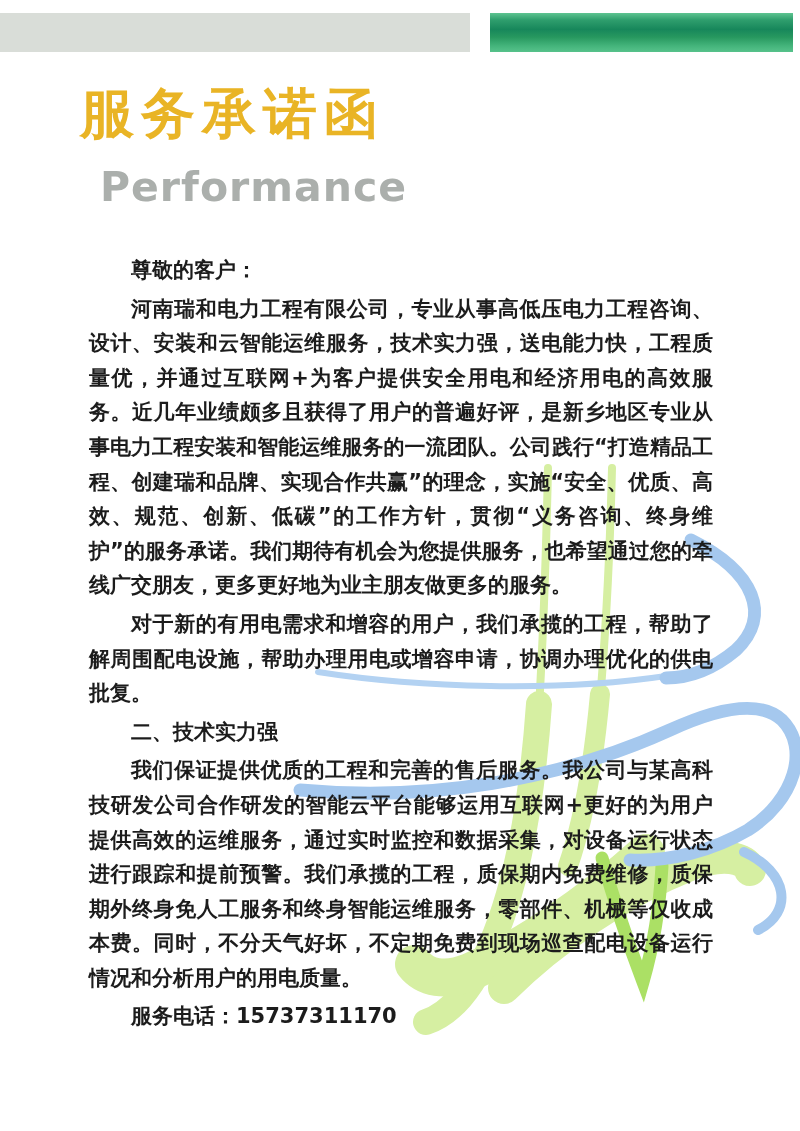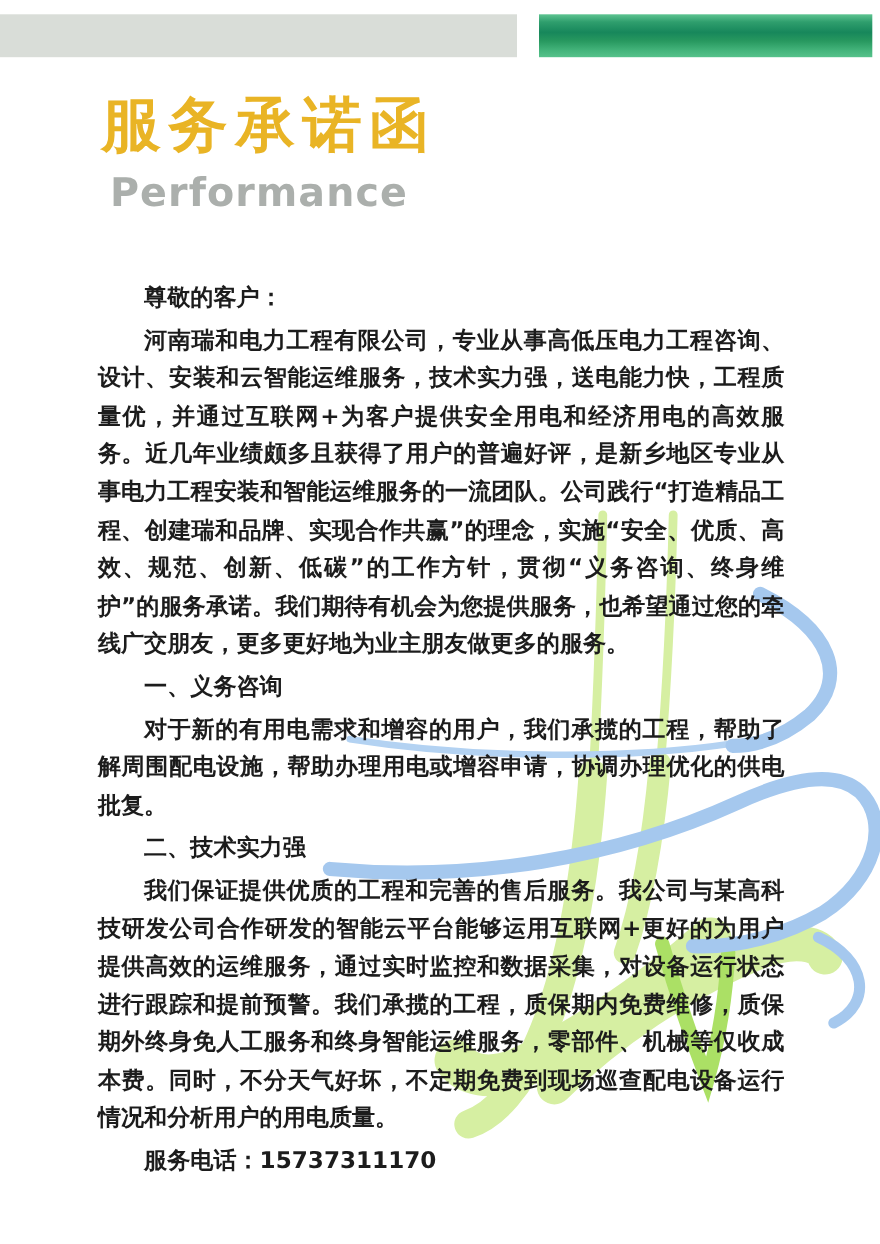--- a/index.html
+++ b/index.html
@@ -14,28 +14,28 @@
   .bar-gray{
     position:absolute;left:0;top:13px;width:470px;height:39px;
     background:#d9ddd8;
   }
   .bar-green{
     position:absolute;left:490px;top:13px;width:303px;height:39px;
     background:linear-gradient(180deg,#5ec491 0%,#2f9e6d 18%,#17875b 42%,#27985f 62%,#45b57c 85%,#57c28b 100%);
   }
   
   .title-cn{
-    position:absolute;left:92px;top:84px;margin:0;
+    position:absolute;left:80px;top:84px;margin:0;
     font-size:54px;line-height:60px;font-weight:900;
     letter-spacing:7px;color:#e9b425;
     z-index:2;white-space:nowrap;
   }
   .title-en{
-    position:absolute;left:100px;top:156px;
-    font-size:36px;line-height:39px;font-weight:800;
+    position:absolute;left:100px;top:168px;
+    font-size:41px;line-height:39px;font-weight:800;
     letter-spacing:1px;color:#abafac;
     z-index:2;
   }
   
   .watermark{
     position:absolute;left:0;top:0;width:800px;height:1131px;
     z-index:0;pointer-events:none;
   }
   
   .content{
@@ -85,21 +85,20 @@
 
   <h1 class="title-cn">服务承诺函</h1>
 
   <div class="title-en">
     <div>Performance</div>
   </div>
 
   <div class="content">
     <p>尊敬的客户：</p>
     <p>河南瑞和电力工程有限公司，专业从事高低压电力工程咨询、设计、安装和云智能运维服务，技术实力强，送电能力快，工程质量优，并通过互联网+为客户提供安全用电和经济用电的高效服务。近几年业绩颇多且获得了用户的普遍好评，是新乡地区专业从事电力工程安装和智能运维服务的一流团队。公司践行“打造精品工程、创建瑞和品牌、实现合作共赢”的理念，实施“安全、优质、高效、规范、创新、低碳”的工作方针，贯彻“义务咨询、终身维护”的服务承诺。我们期待有机会为您提供服务，也希望通过您的牵线广交朋友，更多更好地为业主朋友做更多的服务。</p>
-    <p>一、义务咨询</p>
     <p>对于新的有用电需求和增容的用户，我们承揽的工程，帮助了解周围配电设施，帮助办理用电或增容申请，协调办理优化的供电批复。</p>
     <p>二、技术实力强</p>
     <p>我们保证提供优质的工程和完善的售后服务。我公司与某高科技研发公司合作研发的智能云平台能够运用互联网+更好的为用户提供高效的运维服务，通过实时监控和数据采集，对设备运行状态进行跟踪和提前预警。我们承揽的工程，质保期内免费维修，质保期外终身免人工服务和终身智能运维服务，零部件、机械等仅收成本费。同时，不分天气好坏，不定期免费到现场巡查配电设备运行情况和分析用户的用电质量。</p>
     <p class="phone-line"><span>服务电话：</span><span>15737311170</span></p>
 
   </div>
 
 </div>
 
 </body></html>

